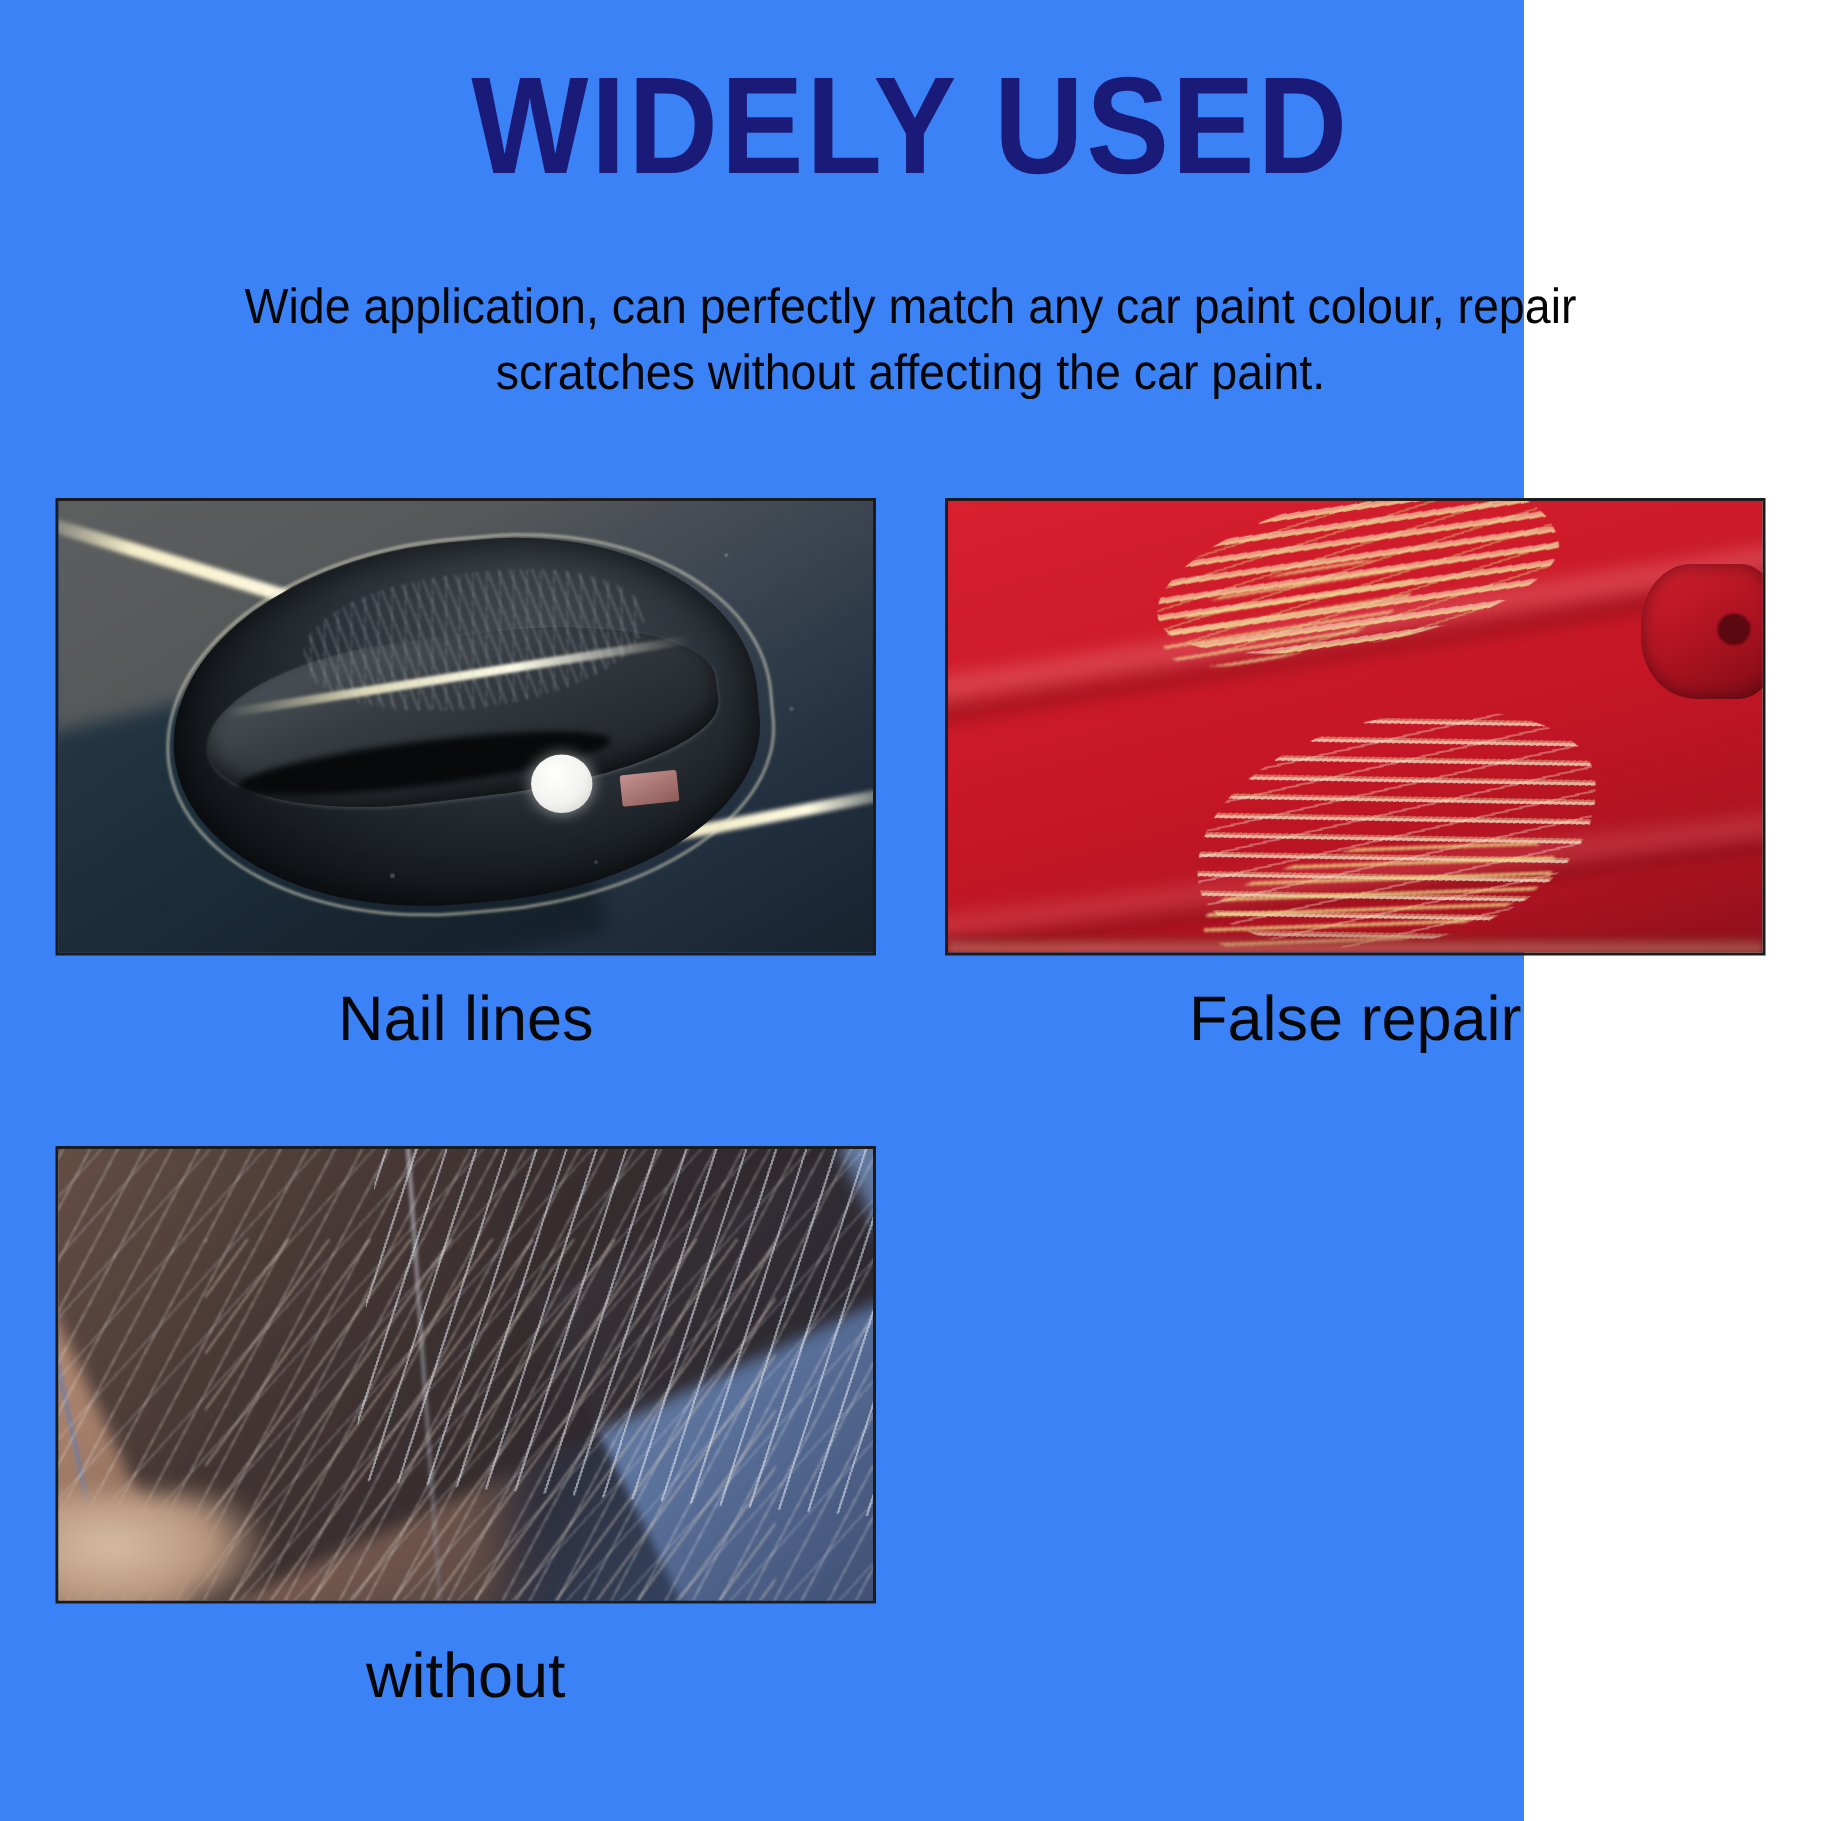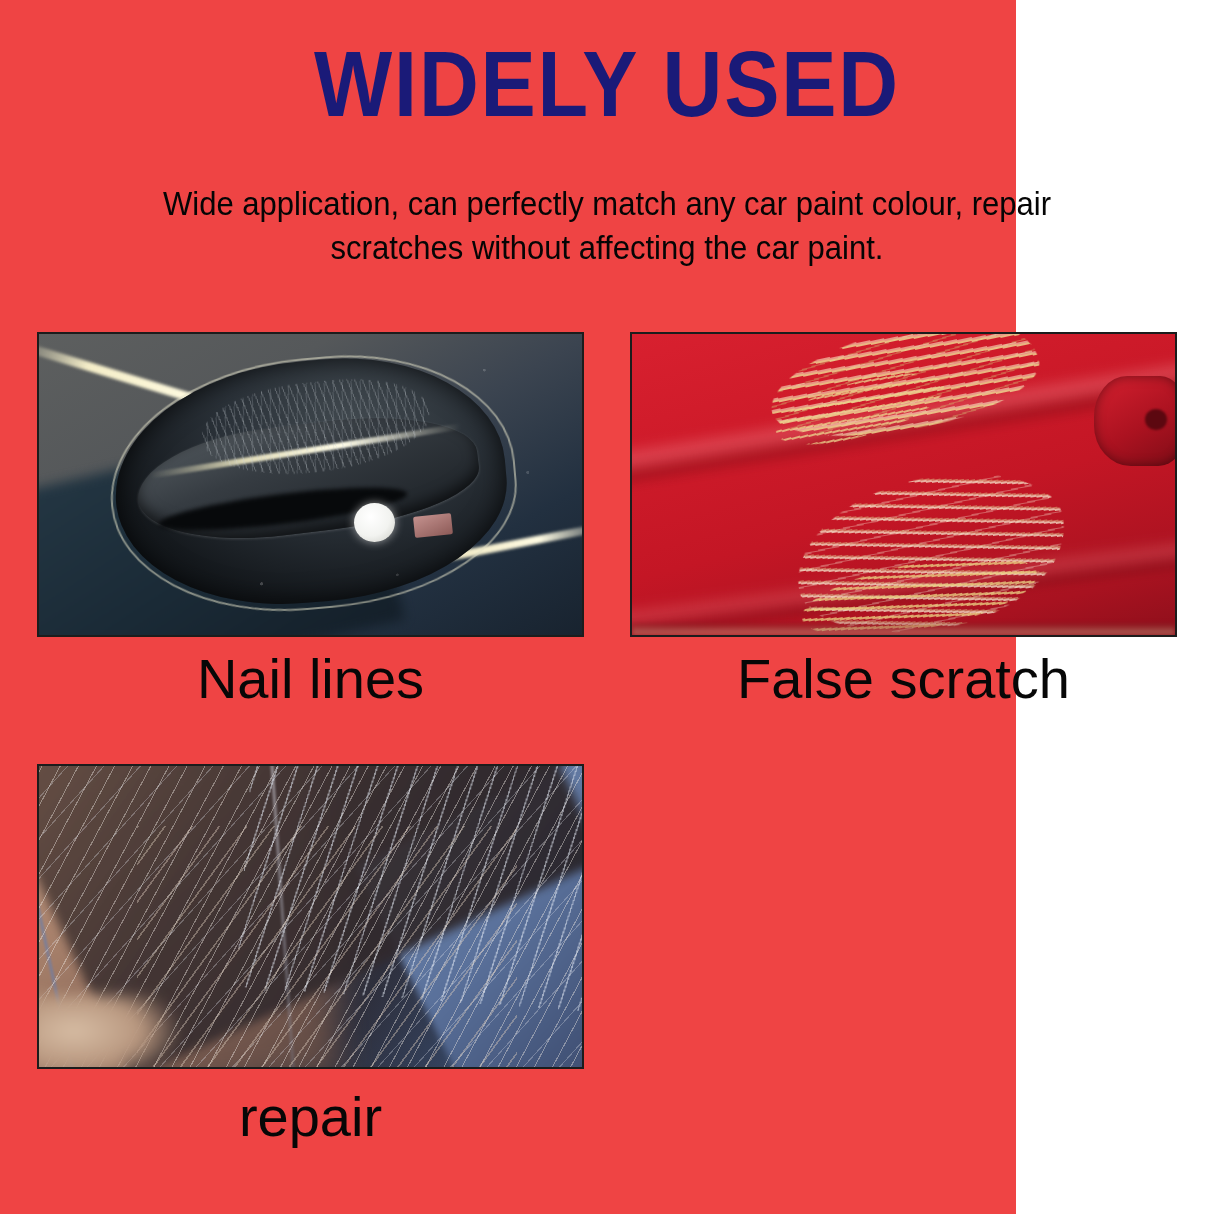--- a/index.html
+++ b/index.html
@@ -11,21 +11,21 @@
     width: 1214px;
     height: 1214px;
     font-family: "Liberation Sans", sans-serif;
     overflow: hidden;
   }
 
   .page {
     position: relative;
     width: 1016px;
     height: 1214px;
-    background: #ef4444;
+    background: #3b82f6;
     box-sizing: border-box;
   }
 
   
   .headline {
     position: absolute;
     top: 36px;
     left: 0;
     width: 1214px;
     text-align: center;
@@ -79,21 +79,21 @@
     border: 2px solid #1c1c1c;
     box-sizing: border-box;
     overflow: hidden;
     background: #666;
   }
 
   .caption {
     margin-top: 4px;
     text-align: center;
     font-family: "Liberation Sans", sans-serif;
-    font-size: 56px;
+    font-size: 42px;
     line-height: 76px;
     color: #070707;
     white-space: nowrap;
   }
   .caption.bot { margin-top: 10px; }
 
   
   .p1 { background:
       linear-gradient(150deg, #5d5f5f 0%, #55585a 28%, #3b4450 52%, #223040 76%, #18232f 100%);
   }
@@ -448,34 +448,34 @@
         <div class="p2-crease"></div>
         <div class="p2-crease2"></div>
         <div class="p2-handle"></div>
         <div class="p2-handle-hole"></div>
         <div class="p2-scuff-a"></div>
         <div class="p2-scuff-a2"></div>
         <div class="p2-scuff-b"></div>
         <div class="p2-scuff-b2"></div>
         <div class="p2-bottom-edge"></div>
       </div>
-      <div class="caption">False scratch</div>
+      <div class="caption">False repair</div>
     </div>
 
     <div class="cell col-l row-b">
       <div class="photo p3">
         <div class="p3-blur-left"></div>
         <div class="p3-sky"></div>
         <div class="p3-dark-body"></div>
         <div class="p3-edge"></div>
         <div class="p3-blue-line"></div>
         <div class="p3-scr-1"></div>
         <div class="p3-scr-2"></div>
         <div class="p3-scr-3"></div>
         <div class="p3-scr-4"></div>
         <div class="p3-rocks"></div>
       </div>
-      <div class="caption bot">repair</div>
+      <div class="caption bot">without</div>
     </div>
 
 
   </div>
 </div>
 
 </body></html>

